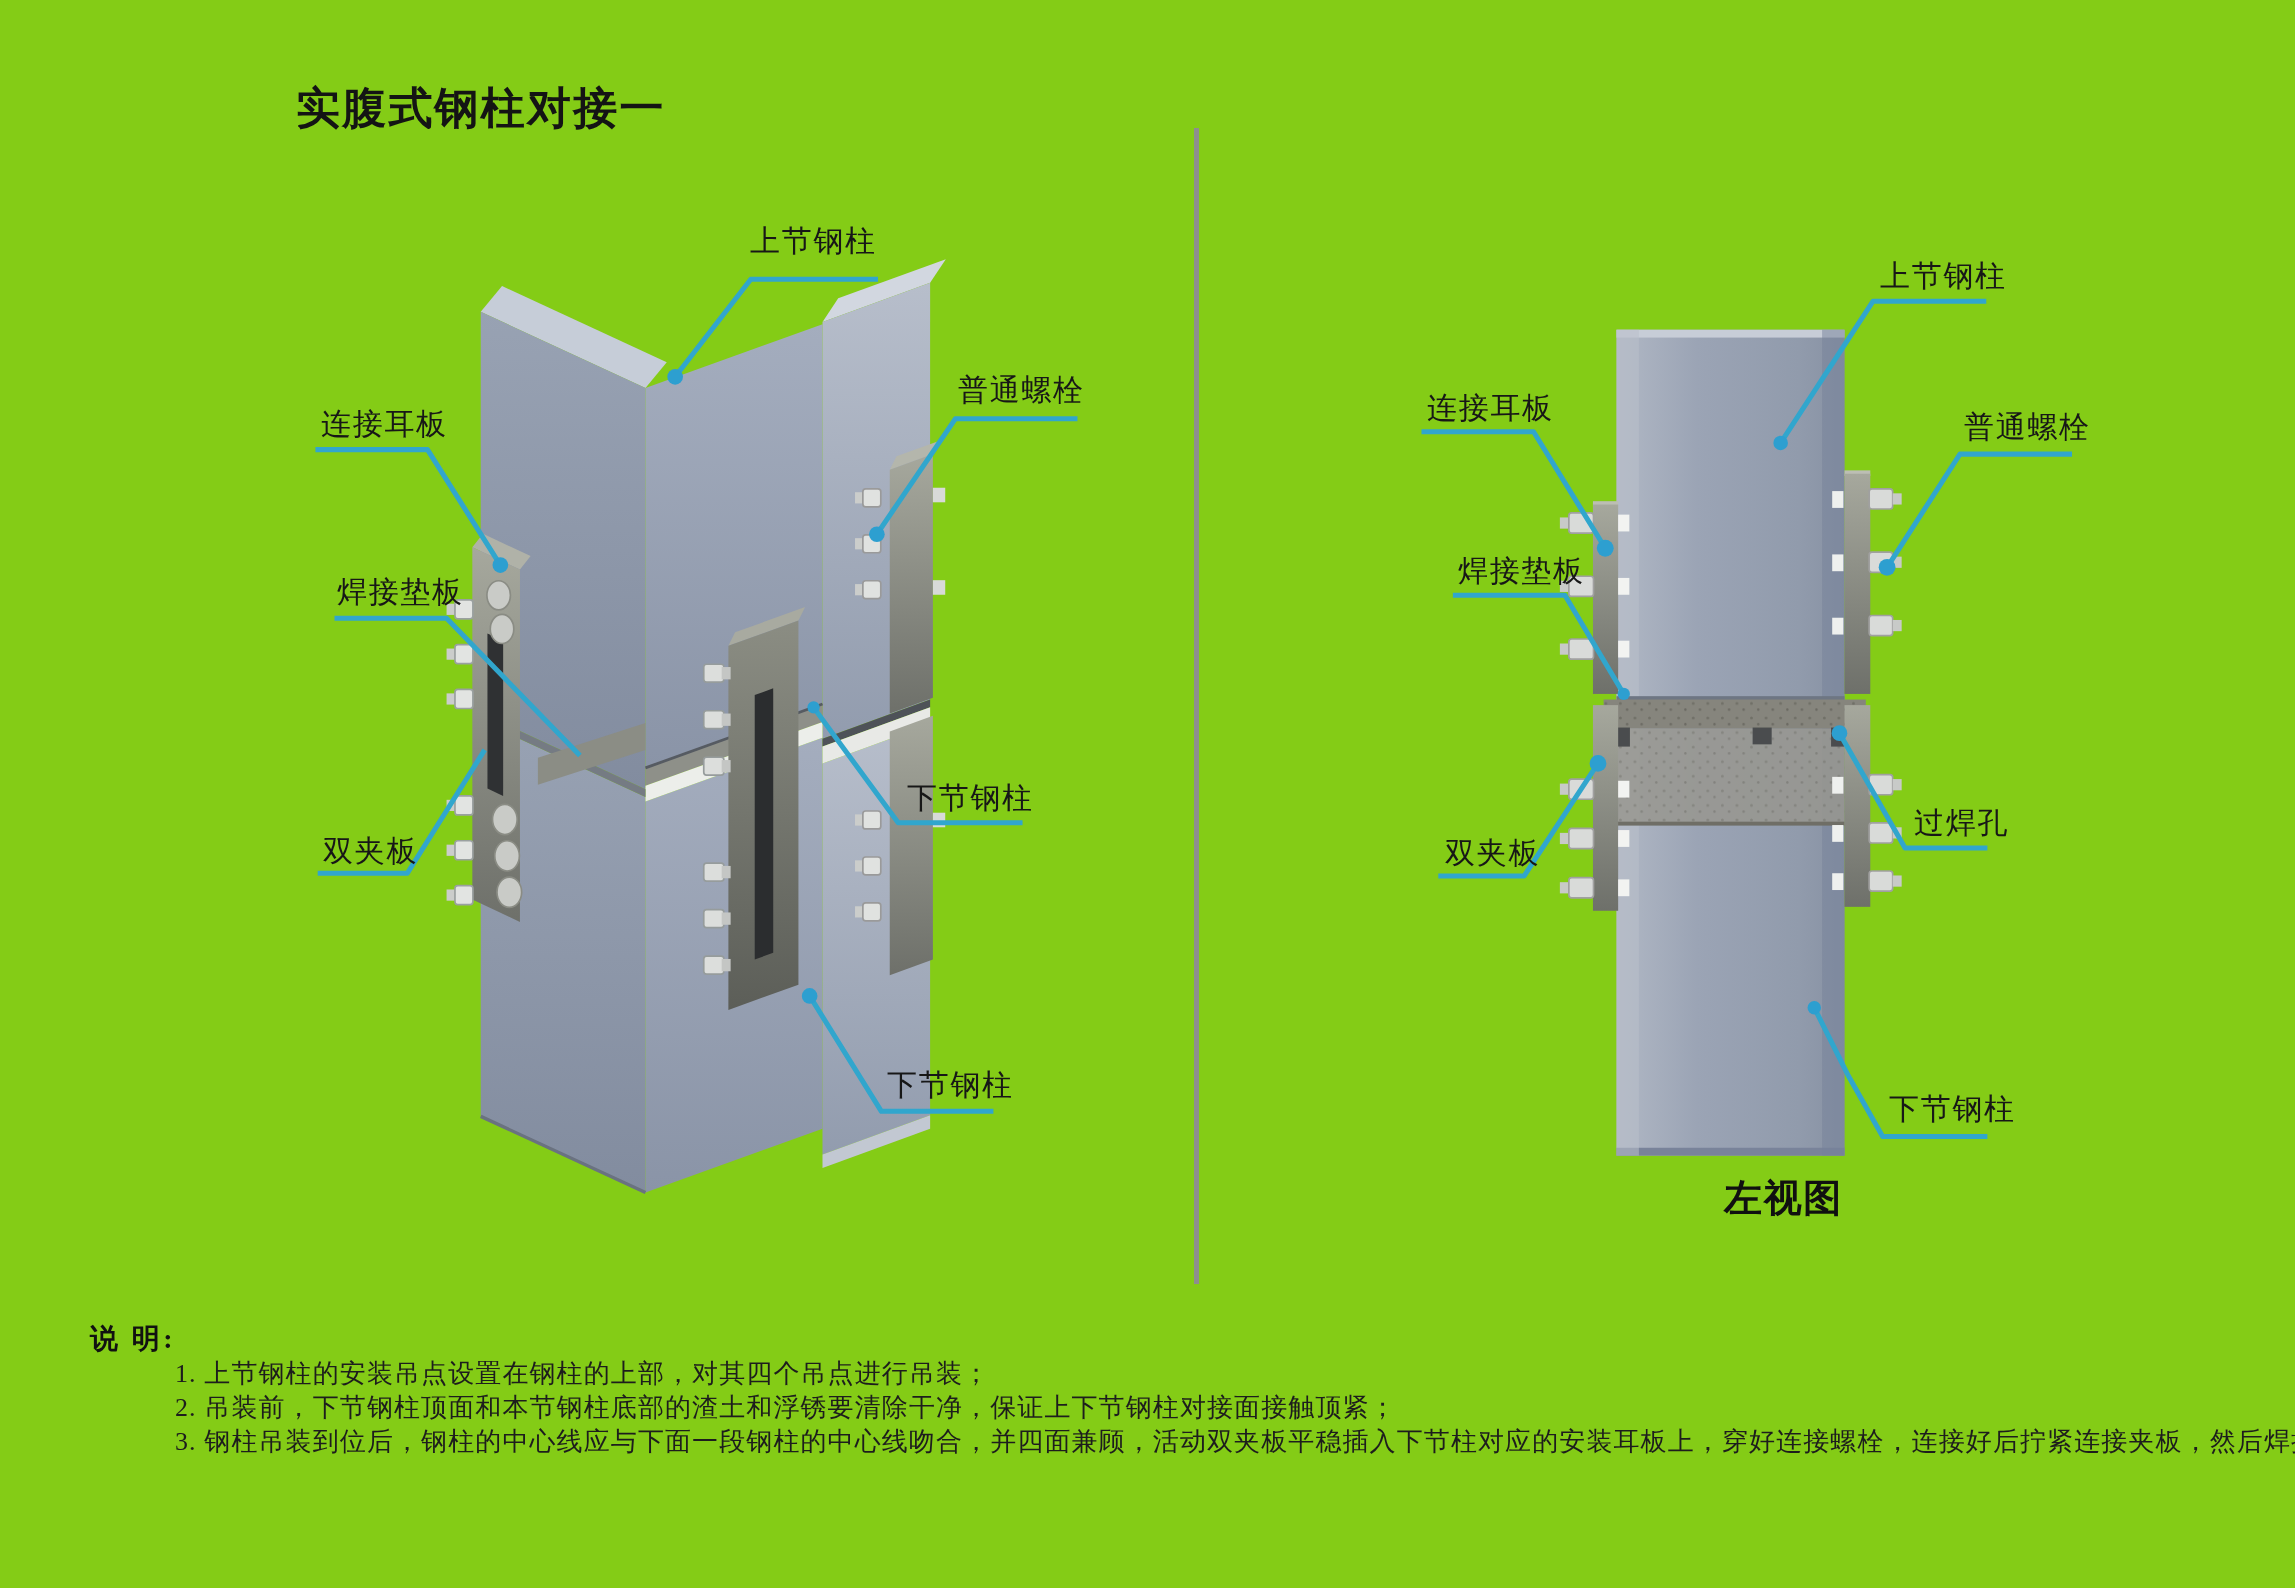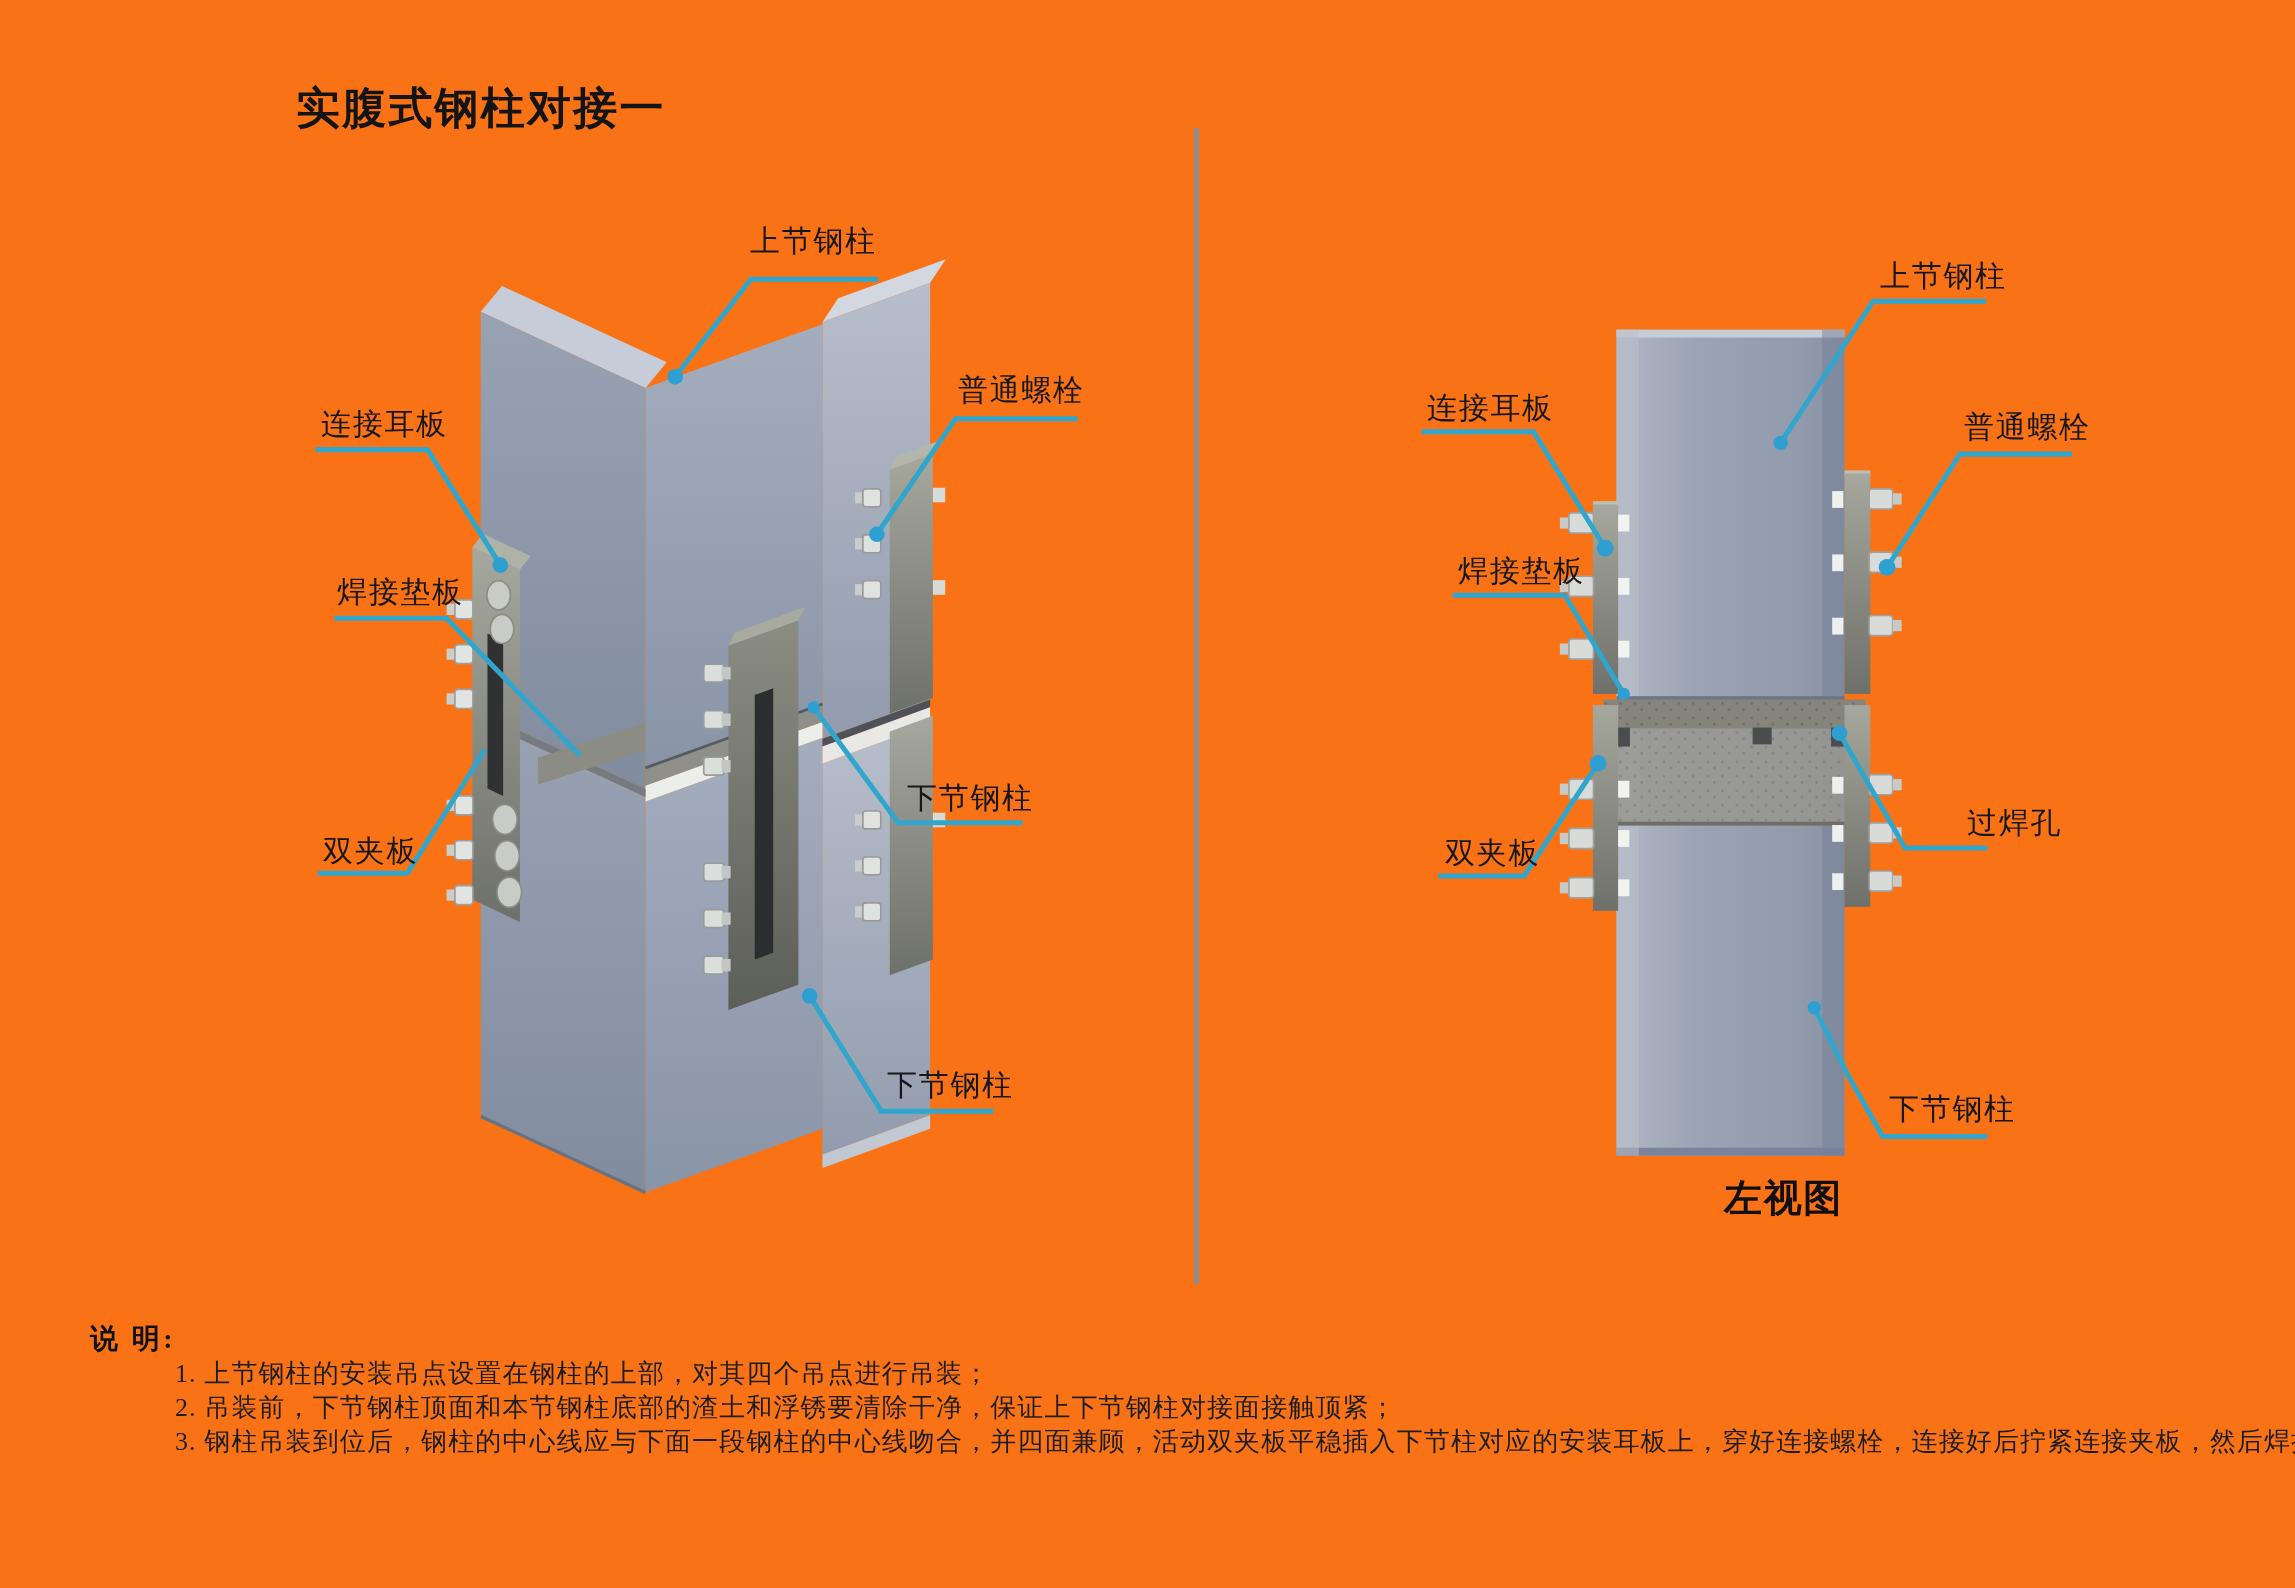--- a/index.html
+++ b/index.html
@@ -1,16 +1,16 @@
 <!DOCTYPE html>
 <html style="font-size:9px"><head>
 <meta charset="utf-8">
 <style>
   html,body{margin:0;padding:0;background:#ffffff;}
-  #canvas{position:relative;width:2295px;height:1589px;background:#f97316;overflow:hidden;
+  #canvas{position:relative;width:2295px;height:1589px;background:#84cc16;overflow:hidden;
           font-family:"Liberation Sans",sans-serif;}
   .title{position:absolute;font:700 44px/1.1 "Liberation Serif",serif;color:#141414;
          letter-spacing:2.2px;white-space:nowrap;}
   .lbl{position:absolute;font:500 30px/1.15 "Liberation Sans",sans-serif;color:#171717;
        letter-spacing:1.7px;white-space:nowrap;}
   .caption{position:absolute;font:700 38px/1.1 "Liberation Serif",serif;color:#101010;
            letter-spacing:1.7px;white-space:nowrap;text-align:center;}
   .note-h{position:absolute;font:700 28px/1.1 "Liberation Serif",serif;color:#111;
           letter-spacing:3.4px;white-space:nowrap;}
   .note{position:absolute;font:26px/1.1 "Liberation Serif",serif;color:#1d1d1d;
@@ -286,21 +286,21 @@
   <div class="lbl" style="left:323px;top:834px">双夹板</div>
   <div class="lbl" style="left:958px;top:373px">普通螺栓</div>
   <div class="lbl" style="left:907px;top:781px">下节钢柱</div>
   <div class="lbl" style="left:887px;top:1068px">下节钢柱</div>
 
   <div class="lbl" style="left:1880px;top:259px">上节钢柱</div>
   <div class="lbl" style="left:1427px;top:391px">连接耳板</div>
   <div class="lbl" style="left:1458px;top:554px">焊接垫板</div>
   <div class="lbl" style="left:1445px;top:836px">双夹板</div>
   <div class="lbl" style="left:1964px;top:410px">普通螺栓</div>
-  <div class="lbl" style="left:1967px;top:806px">过焊孔</div>
+  <div class="lbl" style="left:1914px;top:806px">过焊孔</div>
   <div class="lbl" style="left:1889px;top:1092px">下节钢柱</div>
   <div class="caption" style="left:1660px;top:1178px;width:247px">左视图</div>
 
   <div class="note-h" style="left:90px;top:1324px">说 明:</div>
   <div class="note" style="left:175px;top:1360px">1. 上节钢柱的安装吊点设置在钢柱的上部，对其四个吊点进行吊装；</div>
   <div class="note" style="left:175px;top:1394px">2. 吊装前，下节钢柱顶面和本节钢柱底部的渣土和浮锈要清除干净，保证上下节钢柱对接面接触顶紧；</div>
   <div class="note" style="left:175px;top:1428px">3. 钢柱吊装到位后，钢柱的中心线应与下面一段钢柱的中心线吻合，并四面兼顾，活动双夹板平稳插入下节柱对应的安装耳板上，穿好连接螺栓，连接好后拧紧连接夹板，然后焊接施工，</div>
 
 </div>
 

